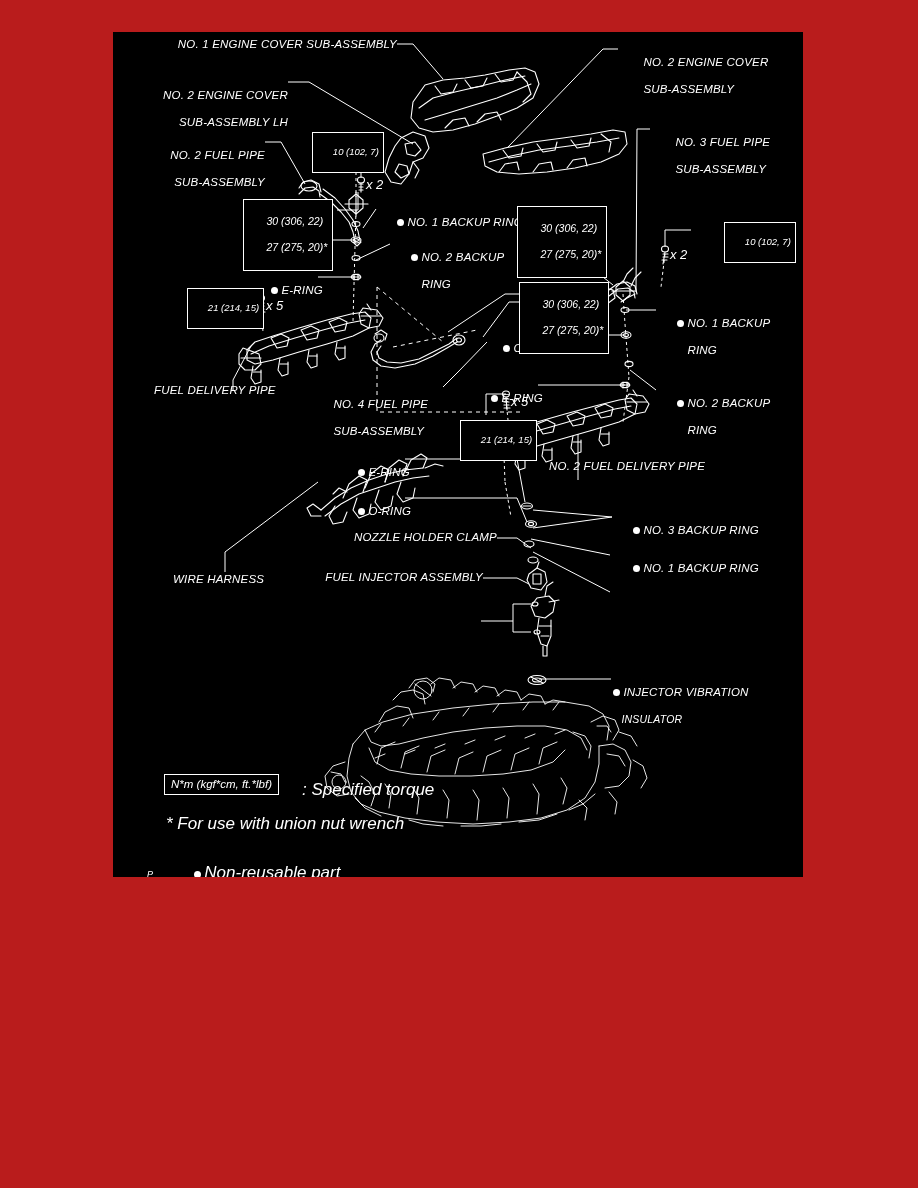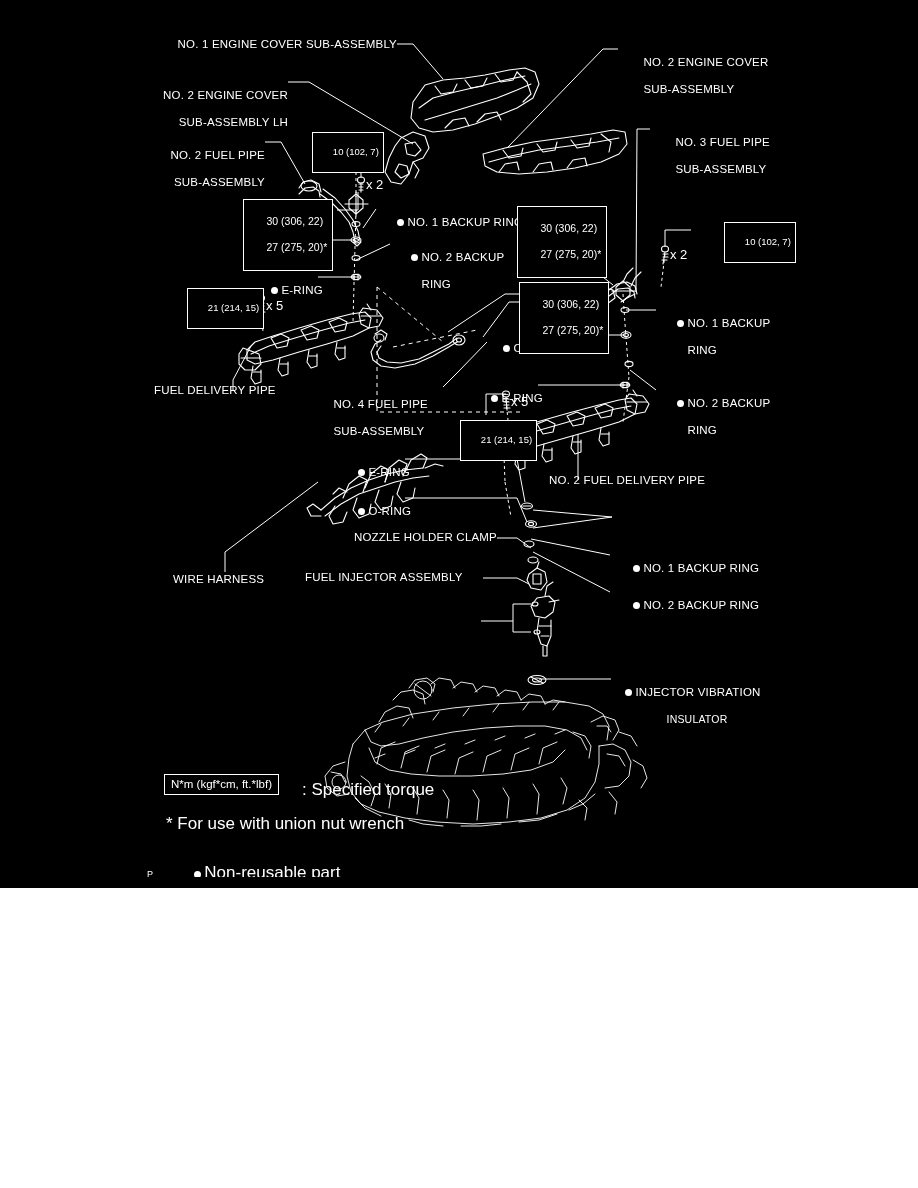--- a/index.html
+++ b/index.html
@@ -8,22 +8,23 @@
     padding: 0;
     background: #ffffff;
     width: 918px;
     height: 1188px;
     overflow: hidden;
     font-family: "Liberation Sans", sans-serif;
   }
   #page {
     position: relative;
     width: 918px;
-    height: 888px;
-    background: #000000;
+    height: 1188px;
+    background: #b91c1c;
+    font-style: italic;
   }
   #canvas {
     position: absolute;
     left: 113px;
     top: 32px;
     width: 690px;
     height: 845px;
     background: #000000;
     overflow: hidden;
   }
@@ -565,47 +566,47 @@
 
     <div class="lbl r" style="left:358px; top:346px; width:67px; text-align:right;">
       <span class="bullet"></span><span>E-RING</span>
     </div>
 
     <div class="lbl" style="left:544px; top:351px;">
       <span class="bullet"></span><span>NO. 2 BACKUP</span><br>
       <span style="margin-left:10px;">RING</span>
     </div>
 
-    <div class="lbl" style="left:420px; top:442px;padding-left:16px;">NO. 2 FUEL DELIVERY PIPE</div>
+    <div class="lbl" style="left:420px; top:428px;padding-left:16px;">NO. 2 FUEL DELIVERY PIPE</div>
 
     <div class="lbl r" style="left:225px; top:420px; width:67px; text-align:right;">
       <span class="bullet"></span><span>E-RING</span>
     </div>
 
     <div class="lbl r" style="left:225px; top:459px; width:67px; text-align:right;">
       <span class="bullet"></span><span>O-RING</span>
     </div>
 
     <div class="lbl r" style="left:222px; top:499px; width:162px; text-align:right;">NOZZLE HOLDER CLAMP</div>
 
-    <div class="lbl r" style="left:192px; top:539px; width:178px; text-align:left;">FUEL INJECTOR ASSEMBLY</div>
+    <div class="lbl r" style="left:192px; top:539px; width:178px; text-align:right;">FUEL INJECTOR ASSEMBLY</div>
 
 
     <div class="lbl" style="left:60px; top:541px;">WIRE HARNESS</div>
 
+    <div class="lbl" style="left:500px; top:478px;">
+      <span class="bullet"></span><span>NO. 3 BACKUP RING</span>
+    </div>
 
     <div class="lbl" style="left:500px; top:516px;">
       <span class="bullet"></span><span>NO. 1 BACKUP RING</span>
     </div>
 
-    <div class="lbl" style="left:500px; top:553px;">
-      <span class="bullet"></span><span>NO. 2 BACKUP RING</span>
-    </div>
-
-    <div class="lbl" style="left:492px; top:640px;text-align:center;">
+
+    <div class="lbl" style="left:480px; top:640px;">
       <span class="bullet"></span><span>INJECTOR VIBRATION</span><br>
       <span style="margin-left:8px; font-size:10.5px;">INSULATOR</span>
     </div>
 
     <div class="tq small" style="left:167px; top:100px;">
       <span>10 (102, 7)</span>
     </div>
 
     <div class="tq" style="left:130px; top:167px;">
       <span>30 (306, 22)</span><br>

